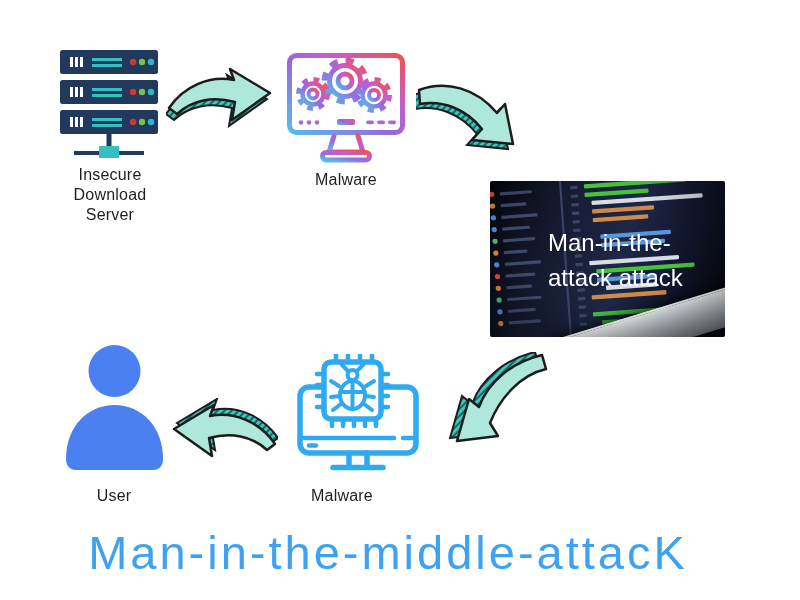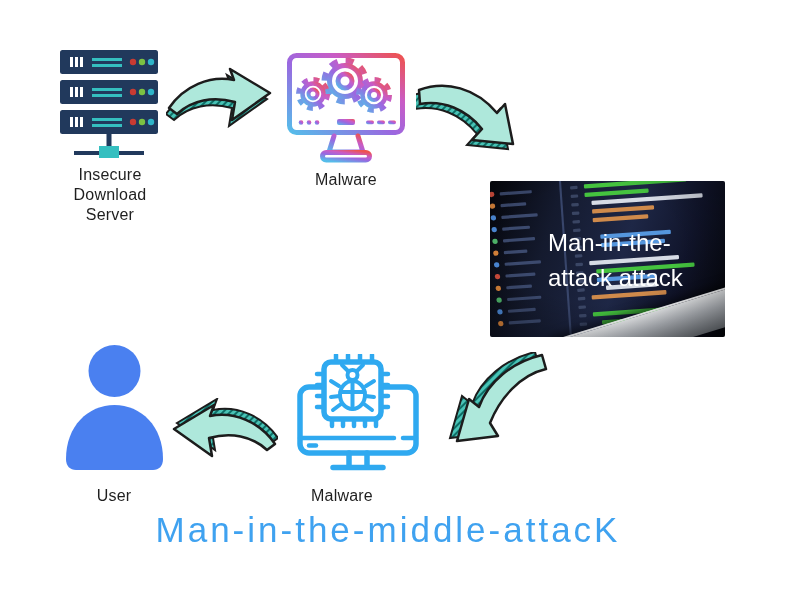--- a/index.html
+++ b/index.html
@@ -7,22 +7,22 @@
   .stage{position:relative;width:800px;height:600px;background:#fff;overflow:hidden;}
 
   .abs{position:absolute;}
 
   .node-label{
     position:absolute;text-align:center;color:var(--label_ink);
     font-size:16px;line-height:20px;white-space:pre-line;letter-spacing:.2px;
   }
 
   .diagram-title{
-    position:absolute;left:0;top:510px;width:776px;text-align:center;
-    color:var(--accent_title);font-size:35px;letter-spacing:3px;font-weight:400;
+    position:absolute;left:0;top:525px;width:776px;text-align:center;
+    color:var(--accent_title);font-size:47px;letter-spacing:3px;font-weight:400;
   }
 
   svg{display:block;}
 
   
   .photo{
     position:absolute;left:490px;top:181px;width:235px;height:156px;
     border-radius:2px;overflow:hidden;
     background:linear-gradient(107deg,#05060c 0%,#141a2e 26%,#1e2746 55%,#10142a 78%,#05060a 100%);
   }

